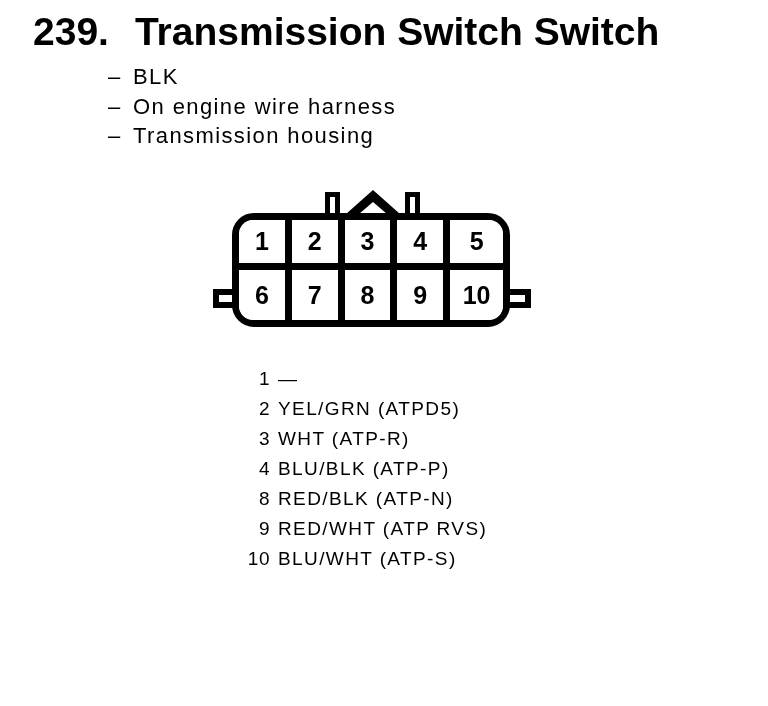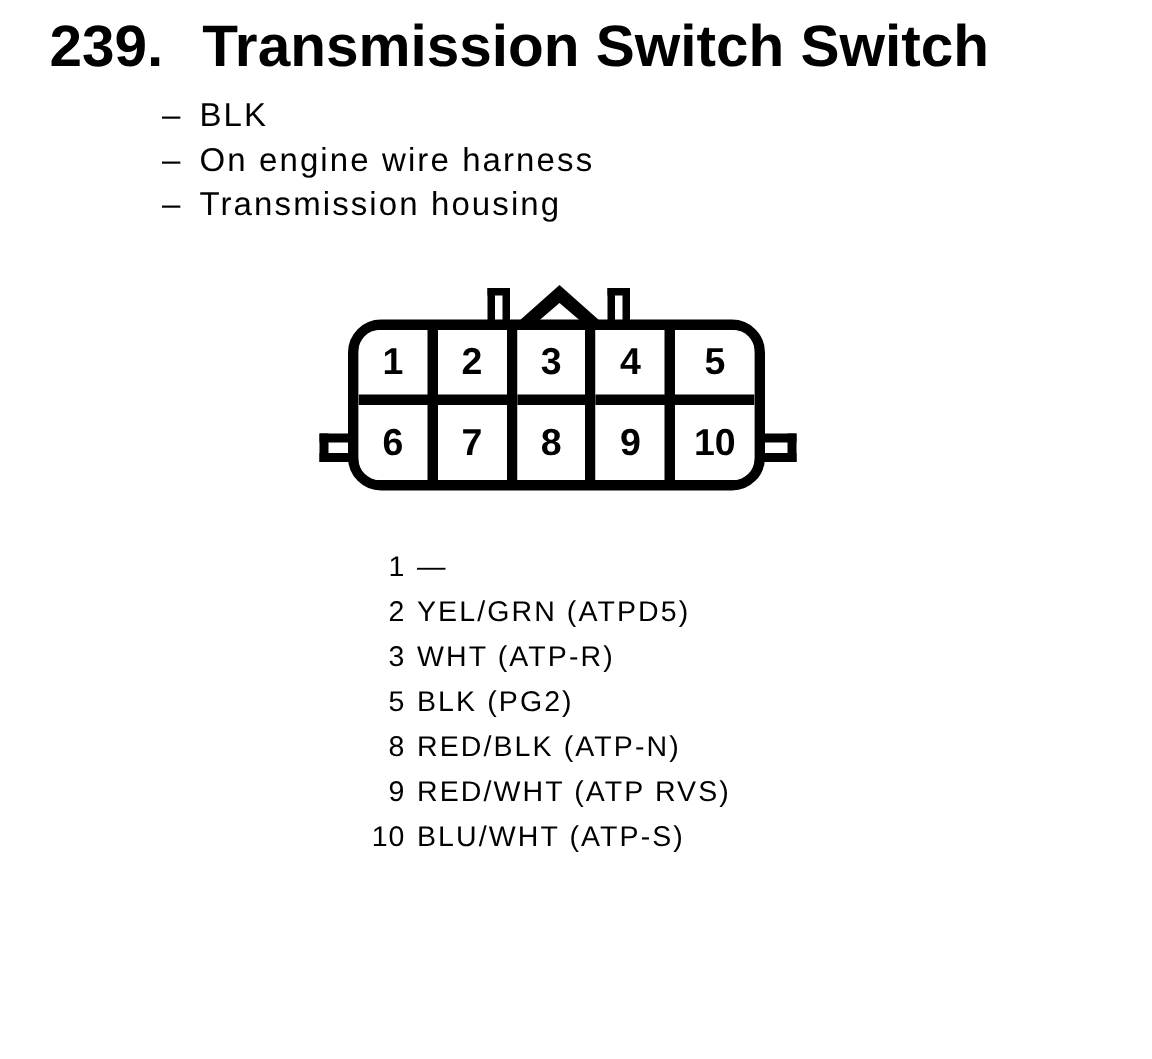--- a/index.html
+++ b/index.html
@@ -150,21 +150,21 @@
     <div class="pin-row">
       <span class="pin-num">1</span><span class="pin-wire">—</span>
     </div>
     <div class="pin-row">
       <span class="pin-num">2</span><span class="pin-wire">YEL/GRN (ATPD5)</span>
     </div>
     <div class="pin-row">
       <span class="pin-num">3</span><span class="pin-wire">WHT (ATP-R)</span>
     </div>
     <div class="pin-row">
-      <span class="pin-num">5</span><span class="pin-wire">BLK (PG2)</span>
+      <span class="pin-num">4</span><span class="pin-wire">BLU/BLK (ATP-P)</span>
     </div>
     <div class="pin-row">
       <span class="pin-num">8</span><span class="pin-wire">RED/BLK (ATP-N)</span>
     </div>
     <div class="pin-row">
       <span class="pin-num">9</span><span class="pin-wire">RED/WHT (ATP RVS)</span>
     </div>
     <div class="pin-row">
       <span class="pin-num">10</span><span class="pin-wire">BLU/WHT (ATP-S)</span>
     </div>

